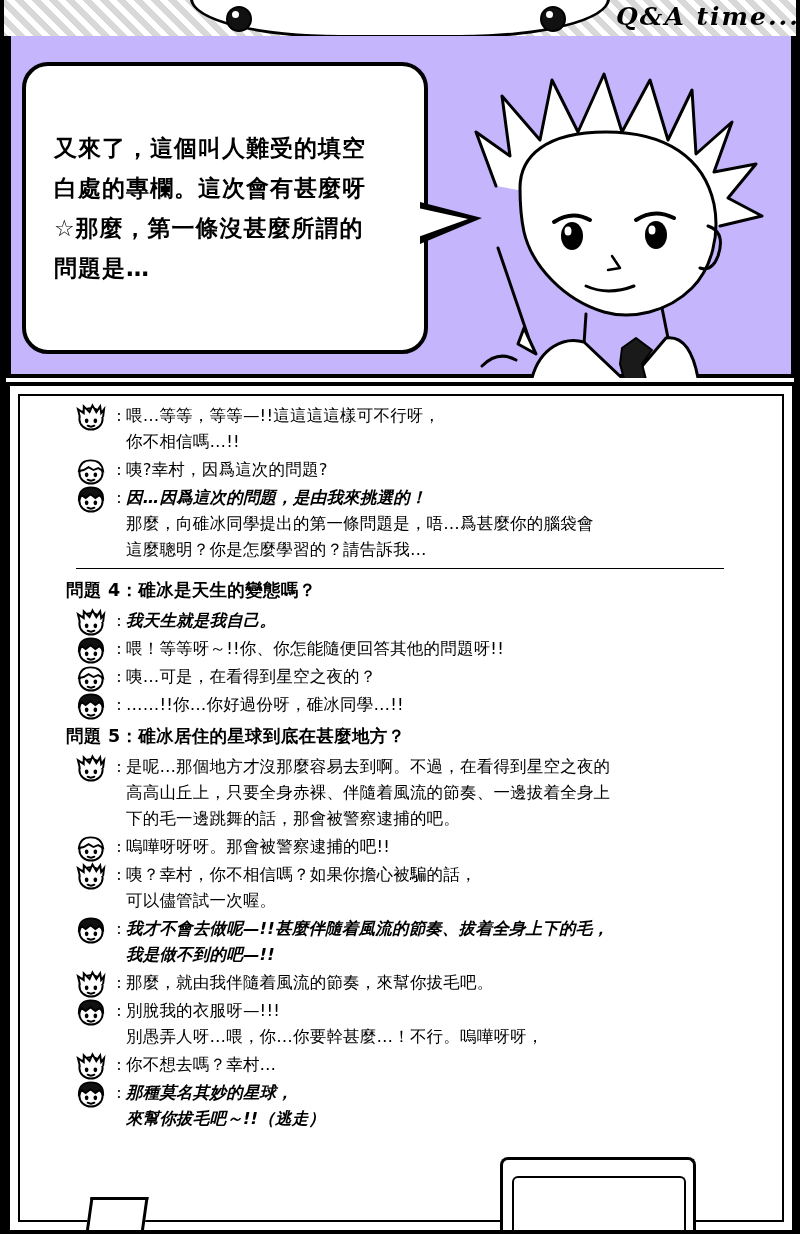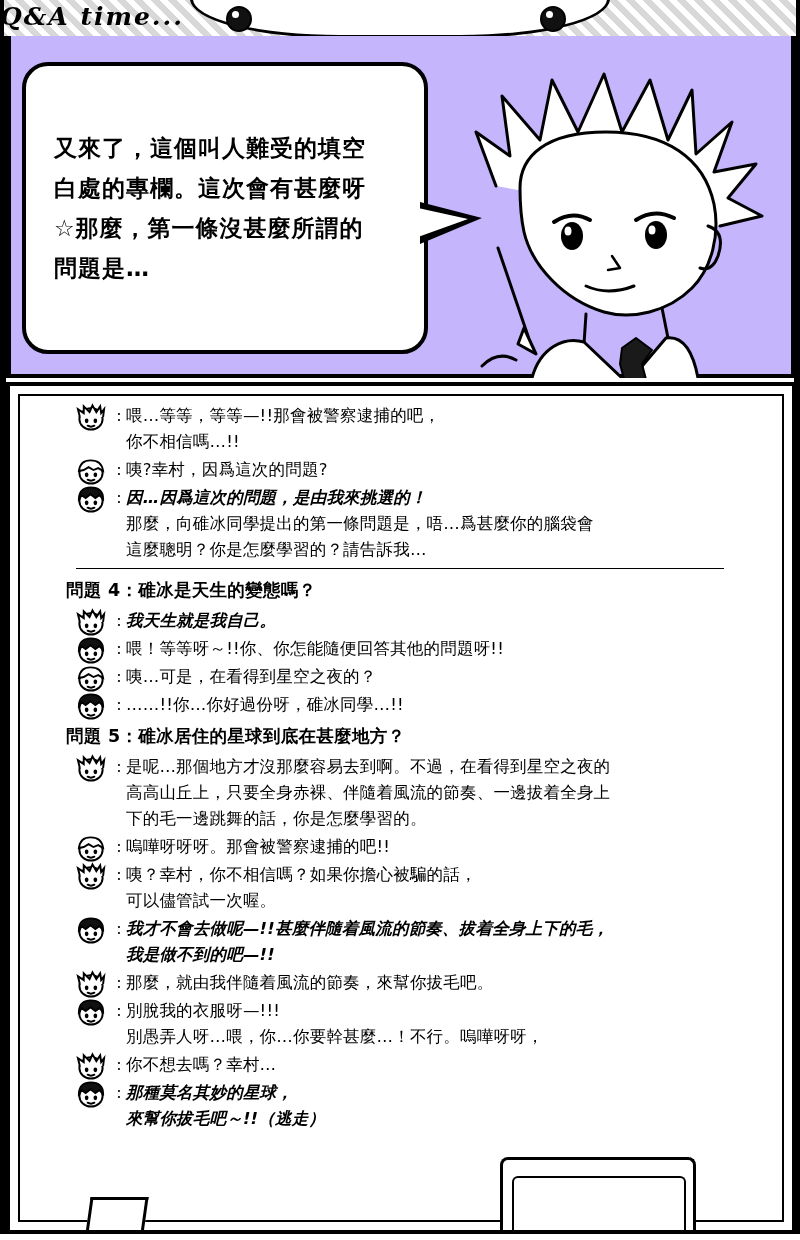--- a/index.html
+++ b/index.html
@@ -45,21 +45,21 @@
     width: 420px; height: 78px;
     background: #fff;
     border: 3px solid #000;
     border-radius: 50% / 70%;
     box-sizing: border-box;
   }
   .banner-title {
     position: absolute;
     left: 0; top: 2px;
     width: 800px;
-    text-align: left;
+    text-align: right;
     font-family: "DejaVu Serif", "Liberation Serif", serif;
     font-style: italic;
     font-size: 25px;
     letter-spacing: 2px;
     font-weight: 700;
     color: #000;
   }
   .banner-dot {
     position: absolute;
     top: 6px;
@@ -345,21 +345,21 @@
           <div class="qa-line">
             <span class="face"><svg viewBox="0 0 31 28" width="30" height="28">
                 <ellipse cx="15.5" cy="16" rx="12" ry="11" fill="#fff" stroke="#000" stroke-width="2"></ellipse>
                 <path d="M4 14 L2 6 L8 10 L8 3 L14 9 L17 2 L21 9 L25 3 L26 10 L29 6 L28 14" fill="#fff" stroke="#000" stroke-width="2"></path>
                 <ellipse cx="11" cy="18" rx="1.9" ry="2.4" fill="#000"></ellipse>
                 <ellipse cx="20" cy="18" rx="1.9" ry="2.4" fill="#000"></ellipse>
                 <path d="M12 23 q3.5 2 7 0" fill="none" stroke="#000" stroke-width="2" stroke-linecap="round"></path>
               </svg></span>
             <span class="colon">:</span>
             <span class="lines">
-              <div>喂…等等，等等—!!那會被警察逮捕的吧，</div>
+              <div>喂…等等，等等—!!這這這這樣可不行呀，</div>
               <div>你不相信嗎…!!</div>
             </span>
           </div>
           <div class="qa-line">
             <span class="face"><svg viewBox="0 0 31 28" width="30" height="28">
                 <ellipse cx="15.5" cy="16" rx="12" ry="11" fill="#fff" stroke="#000" stroke-width="2"></ellipse>
                 <path d="M3 14 C4 6 9 3 15 3 C22 3 27 6 28 14 L23 11 L18 13 L13 10 L8 13 Z" fill="#fff" stroke="#000" stroke-width="2"></path>
                 <ellipse cx="11" cy="18" rx="1.9" ry="2.4" fill="#000"></ellipse>
                 <ellipse cx="20" cy="18" rx="1.9" ry="2.4" fill="#000"></ellipse>
                 <path d="M12 23 q3.5 2 7 0" fill="none" stroke="#000" stroke-width="2" stroke-linecap="round"></path>
@@ -444,21 +444,21 @@
                 <ellipse cx="15.5" cy="16" rx="12" ry="11" fill="#fff" stroke="#000" stroke-width="2"></ellipse>
                 <path d="M4 14 L2 6 L8 10 L8 3 L14 9 L17 2 L21 9 L25 3 L26 10 L29 6 L28 14" fill="#fff" stroke="#000" stroke-width="2"></path>
                 <ellipse cx="11" cy="18" rx="1.9" ry="2.4" fill="#000"></ellipse>
                 <ellipse cx="20" cy="18" rx="1.9" ry="2.4" fill="#000"></ellipse>
                 <path d="M12 23 q3.5 2 7 0" fill="none" stroke="#000" stroke-width="2" stroke-linecap="round"></path>
               </svg></span>
             <span class="colon">:</span>
             <span class="lines">
               <div>是呢…那個地方才沒那麼容易去到啊。不過，在看得到星空之夜的</div>
               <div>高高山丘上，只要全身赤裸、伴隨着風流的節奏、一邊拔着全身上</div>
-              <div>下的毛一邊跳舞的話，你是怎麼學習的。</div>
+              <div>下的毛一邊跳舞的話，那會被警察逮捕的吧。</div>
             </span>
           </div>
           <div class="qa-line">
             <span class="face"><svg viewBox="0 0 31 28" width="30" height="28">
                 <ellipse cx="15.5" cy="16" rx="12" ry="11" fill="#fff" stroke="#000" stroke-width="2"></ellipse>
                 <path d="M3 14 C4 6 9 3 15 3 C22 3 27 6 28 14 L23 11 L18 13 L13 10 L8 13 Z" fill="#fff" stroke="#000" stroke-width="2"></path>
                 <ellipse cx="11" cy="18" rx="1.9" ry="2.4" fill="#000"></ellipse>
                 <ellipse cx="20" cy="18" rx="1.9" ry="2.4" fill="#000"></ellipse>
                 <path d="M12 23 q3.5 2 7 0" fill="none" stroke="#000" stroke-width="2" stroke-linecap="round"></path>
               </svg></span>

